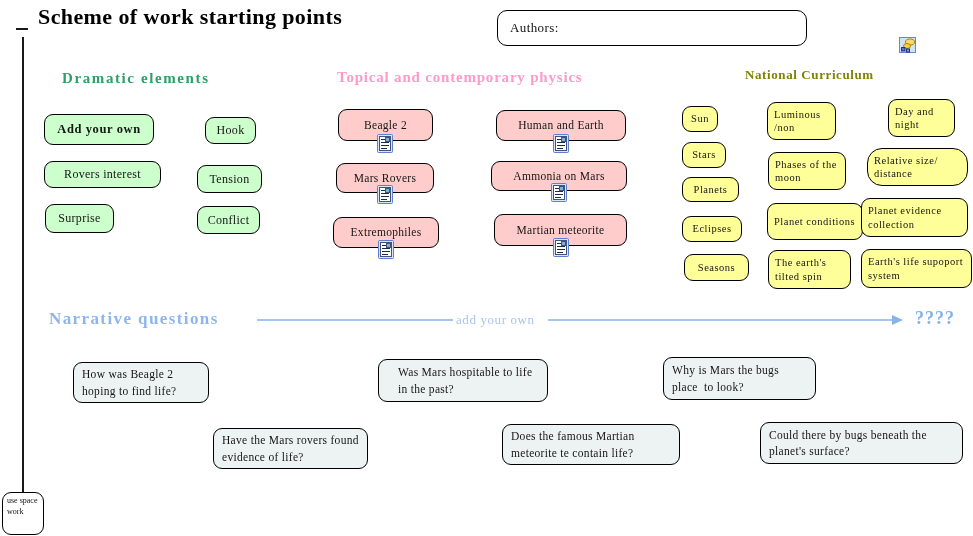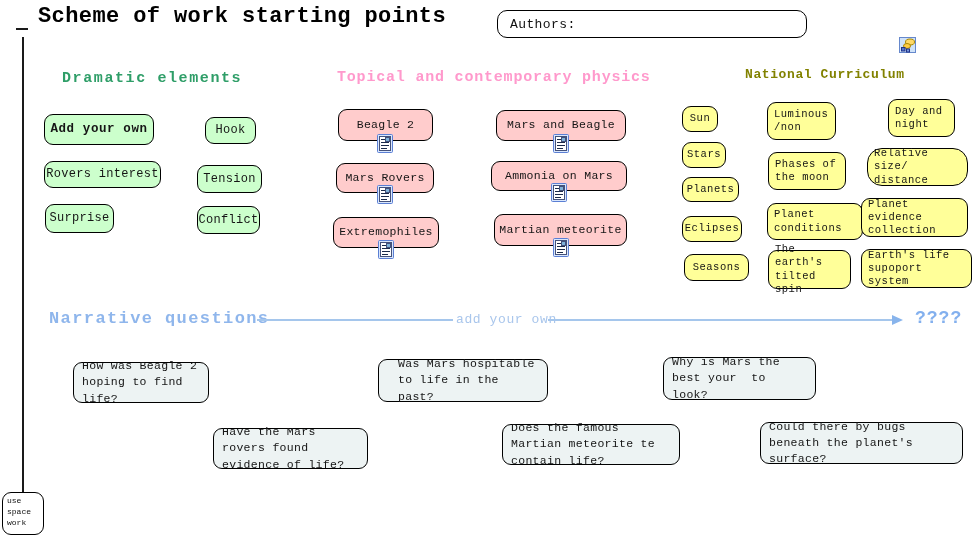--- a/index.html
+++ b/index.html
@@ -1,17 +1,17 @@
 <!DOCTYPE html>
 <html><head>
 <meta charset="utf-8">
 <style>
   html,body{margin:0;padding:0;background:#ffffff;}
   .canvas{position:relative;width:973px;height:536px;background:#ffffff;
-    font-family:Liberation Mono, monospace;overflow:hidden;}
+    font-family:Liberation Serif, serif;overflow:hidden;}
   .abs{position:absolute;box-sizing:border-box;}
   .node{position:absolute;box-sizing:border-box;border:1.5px solid #000;border-radius:9px;
     display:flex;align-items:center;justify-content:center;text-align:center;
     color:#151515;background:#fff;letter-spacing:0.3px;line-height:1.25;}
   .g{background:#ccffcc;font-size:12px;}
   .g.bold{font-weight:bold;font-size:12.5px;letter-spacing:0.6px;}
   .p{background:#ffcccc;font-size:11.5px;}
   .y{background:#ffff99;font-size:10.5px;justify-content:flex-start;text-align:left;
      padding:2px 6px;letter-spacing:0.5px;}
   .y.center{justify-content:center;text-align:center;padding:2px 4px;}
@@ -22,21 +22,21 @@
   .hdr-topical{left:337px;top:69px;font-size:15px;letter-spacing:0.8px;color:#ff99cc;}
   .hdr-curriculum{left:745px;top:67px;font-size:13px;letter-spacing:0.6px;color:#828200;}
   .hdr-narrative{left:49px;top:309px;font-size:17px;letter-spacing:1.4px;color:#8fb6ec;}
   .hdr-qmarks{left:915px;top:308px;font-size:18px;letter-spacing:1px;color:#83b0ee;font-weight:bold;position:absolute;}
   .title{position:absolute;left:38px;top:4px;font-size:22px;font-weight:bold;color:#000;letter-spacing:0.4px;white-space:nowrap;}
   .vline{position:absolute;background:#1a1a1a;}
   .blue-line{position:absolute;height:1.5px;background:#a5c6ec;}
   .arrowhead{position:absolute;width:0;height:0;border-left:11px solid #88b4ec;
     border-top:5px solid transparent;border-bottom:5px solid transparent;}
   .add-own{position:absolute;left:456px;top:312px;font-size:13px;color:#a9c6ec;letter-spacing:0.6px;white-space:nowrap;}
-  .authors-box{left:497px;top:10px;width:310px;height:28px;border:1.5px solid #000;border-radius:10px;
+  .authors-box{left:497px;top:10px;width:310px;height:36px;border:1.5px solid #000;border-radius:10px;
     display:flex;align-items:center;padding-left:12px;font-size:13px;color:#111;letter-spacing:0.4px;background:#fff;}
   .comments-box{left:857px;top:11px;width:98px;height:29px;border:1.5px solid #000;border-radius:10px;
     display:flex;align-items:center;justify-content:center;font-weight:bold;font-size:13px;color:#000;background:#fff;letter-spacing:0.3px;}
   .footer-box{left:2px;top:492px;width:42px;height:43px;border:1.5px solid #000;border-radius:9px;
     background:#fff;font-size:8px;line-height:1.35;color:#111;padding:3px 4px;box-sizing:border-box;
     position:absolute;text-align:left;}
   .icon{position:absolute;}
 </style>
 </head>
 <body>
@@ -64,21 +64,21 @@
   <div class="hdr hdr-curriculum">National Curriculum</div>
 
   <div class="node g bold" style="left:44px;top:114px;width:110px;height:31px;">Add your own</div>
   <div class="node g" style="left:205px;top:117px;width:51px;height:27px;">Hook</div>
   <div class="node g" style="left:44px;top:161px;width:117px;height:27px;">Rovers interest</div>
   <div class="node g" style="left:197px;top:165px;width:65px;height:28px;">Tension</div>
   <div class="node g" style="left:45px;top:204px;width:69px;height:29px;">Surprise</div>
   <div class="node g" style="left:197px;top:206px;width:63px;height:28px;">Conflict</div>
 
   <div class="node p" style="left:338px;top:109px;width:95px;height:32px;">Beagle 2</div>
-  <div class="node p" style="left:496px;top:110px;width:130px;height:31px;">Mars and Beagle</div>
+  <div class="node p" style="left:496px;top:110px;width:130px;height:31px;">Human and Earth</div>
   <div class="node p" style="left:336px;top:163px;width:98px;height:30px;">Mars Rovers</div>
   <div class="node p" style="left:491px;top:161px;width:136px;height:30px;">Ammonia on Mars</div>
   <div class="node p" style="left:333px;top:217px;width:106px;height:31px;">Extremophiles</div>
   <div class="node p" style="left:494px;top:214px;width:133px;height:32px;text-align:center;">Martian meteorite</div>
 
   <svg class="icon" style="left:377px;top:134px;" width="16" height="19" viewBox="0 0 16 19">
     <rect x="0.5" y="0.5" width="15" height="18" rx="1" fill="#d8e6fc" stroke="#5b7fd4"></rect>
       <rect x="2.5" y="2.5" width="11" height="14" fill="#fff" stroke="#44517a"></rect>
       <rect x="8.5" y="3.5" width="4" height="4" fill="#7fb2d9" stroke="#44517a"></rect>
       <line x1="4" y1="5.5" x2="8" y2="5.5" stroke="#1a2a4a"></line>
@@ -148,20 +148,20 @@
 
   <div class="hdr hdr-narrative">Narrative questions</div>
   <div class="blue-line" style="left:257px;top:319px;width:196px;"></div>
   <div class="add-own">add your own</div>
   <div class="blue-line" style="left:548px;top:319px;width:344px;"></div>
   <div class="arrowhead" style="left:892px;top:315px;"></div>
   <div class="hdr-qmarks">????</div>
 
   <div class="node q" style="left:73px;top:362px;width:136px;height:41px;">How was Beagle 2 hoping to find life?</div>
   <div class="node q" style="left:378px;top:359px;width:170px;height:43px;padding-left:19px;">Was Mars hospitable to life in the past?</div>
-  <div class="node q" style="left:663px;top:357px;width:153px;height:43px;">Why is Mars the best your  to look?</div>
+  <div class="node q" style="left:663px;top:357px;width:153px;height:43px;">Why is Mars the bugs place  to look?</div>
   <div class="node q" style="left:213px;top:428px;width:155px;height:41px;">Have the Mars rovers found evidence of life?</div>
   <div class="node q" style="left:502px;top:424px;width:178px;height:41px;">Does the famous Martian meteorite te contain life?</div>
   <div class="node q" style="left:760px;top:422px;width:203px;height:42px;">Could there by bugs beneath the planet's surface?</div>
 
   <div class="footer-box">use space work</div>
 
 </div>
 
 </body></html>

